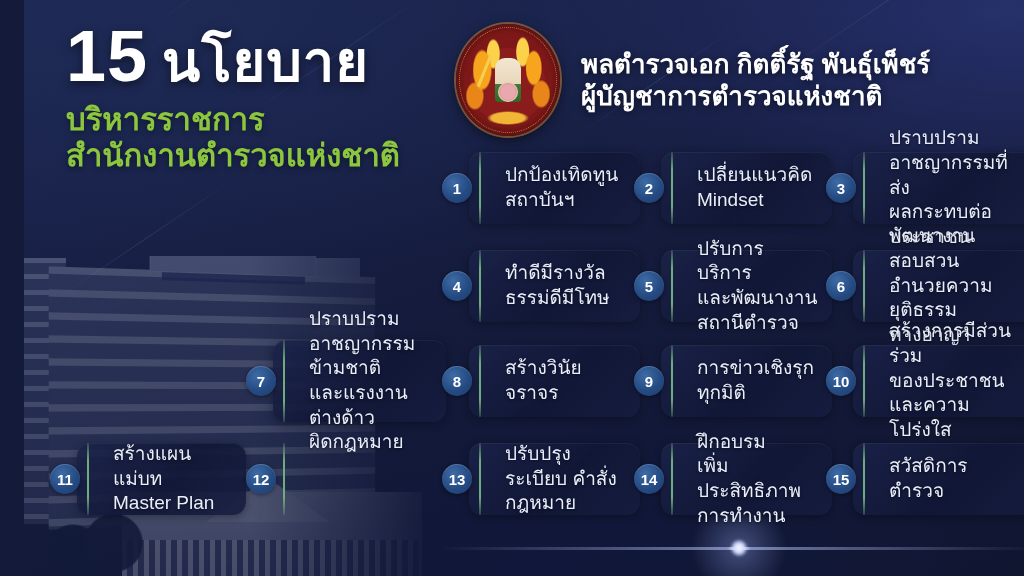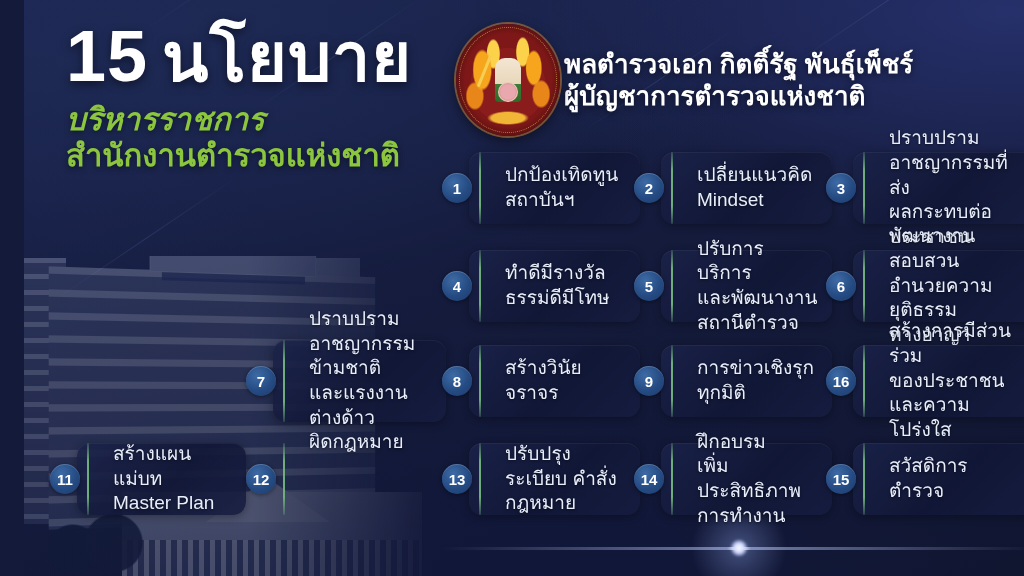--- a/index.html
+++ b/index.html
@@ -118,33 +118,33 @@
     background:radial-gradient(circle,rgba(160,185,255,.35) 0%,rgba(120,150,255,0) 70%);
   }
 
   
   .headline{ position:absolute; left:42px; top:22px; width:380px; }
   .h-15{
     font-size:72px; font-weight:700; color:#ffffff; line-height:.95;
     letter-spacing:1px; text-shadow:0 3px 10px rgba(0,0,0,.5);
     display:flex; align-items:baseline; gap:14px;
   }
-  .h-15 .th{ font-size:68px; font-weight:700; }
+  .h-15 .th{ font-size:56px; font-weight:700; }
   .h-sub1, .h-sub2{
     font-size:31px; font-weight:700; color:#8cc63e; line-height:1.16;
     text-shadow:0 2px 6px rgba(0,0,0,.45);
   }
-  .h-sub1{ margin-top:12px;font-style:italic; }
+  .h-sub1{ margin-top:12px; }
   .h-year{
     margin-top:10px; font-size:23px; font-weight:400; color:#9ed04f;
     text-shadow:0 2px 6px rgba(0,0,0,.4);
   }
 
   
-  .chief{ position:absolute; left:432px; top:24px; display:flex; align-items:center; gap:4px; }
+  .chief{ position:absolute; left:432px; top:24px; display:flex; align-items:center; gap:21px; }
   .emblem{
     width:104px; height:112px; border-radius:50%;
     background:
       radial-gradient(circle at 50% 52%, #f6c64a 0 7%, rgba(246,198,74,0) 8%),
       radial-gradient(circle at 50% 55%, #8a1c1c 0 46%, rgba(138,28,28,0) 47%),
       radial-gradient(ellipse at 50% 50%, #7e1818 0 58%, #5e1010 72%, #3d0a0a 100%);
     box-shadow:0 0 0 2px rgba(200,130,60,.55), 0 4px 14px rgba(0,0,0,.55);
     position:relative; overflow:hidden;
   }
   .emblem .flames{
@@ -352,21 +352,21 @@
     </div>
     <div class="pol" style="left:610px; top:345px; width:198px;">
       <div class="badge">9</div>
       <div class="tick"></div>
       <div class="card">
         <div class="card-text">การข่าวเชิงรุก
 ทุกมิติ</div>
       </div>
     </div>
     <div class="pol" style="left:802px; top:345px; width:210px;">
-      <div class="badge">16</div>
+      <div class="badge">10</div>
       <div class="tick"></div>
       <div class="card">
         <div class="card-text">สร้างการมีส่วนร่วม
 ของประชาชน
 และความโปร่งใส</div>
       </div>
     </div>
 
     <div class="pol" style="left:26px; top:443px; width:196px;">
       <div class="badge">11</div>

